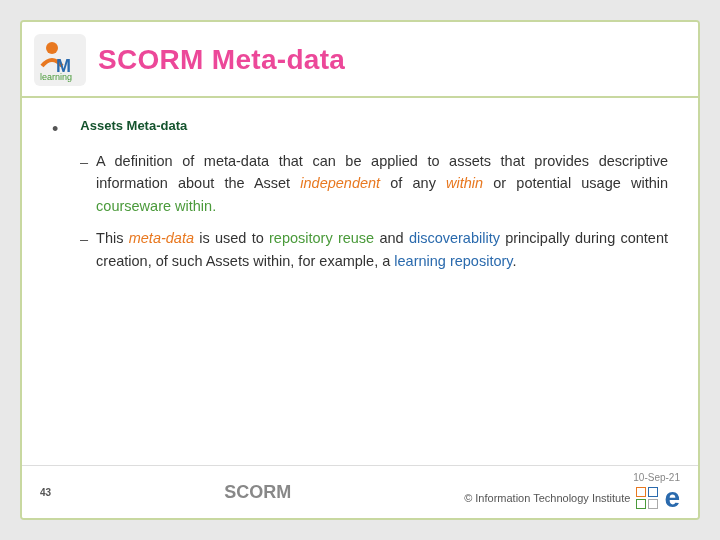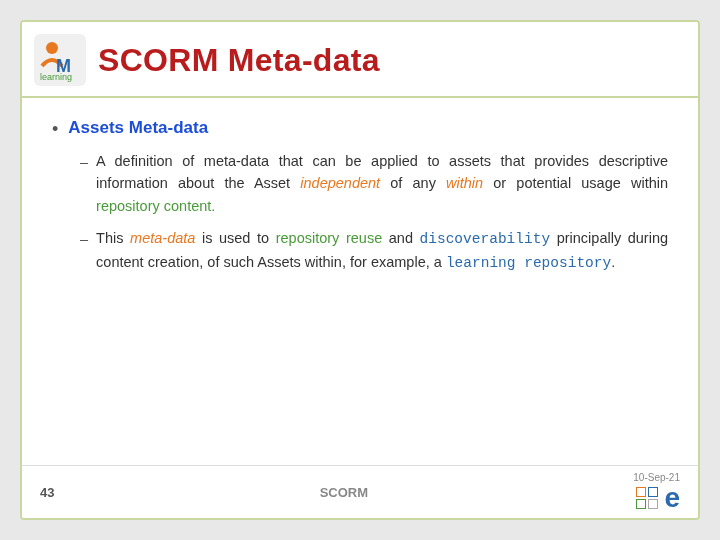--- a/index.html
+++ b/index.html
@@ -36,23 +36,23 @@
       gap: 12px;
     }
 
     .logo {
       width: 52px;
       height: 52px;
       flex-shrink: 0;
     }
 
     .title {
-      font-size: 32px;
-      font-weight: bold;
-      color: #b91c1c;
+      font-size: 28px;
+      font-weight: bold;
+      color: #ec4899;
       letter-spacing: 0.3px;
     }
 
     
     .content {
       flex: 1;
       padding: 20px 30px 10px 30px;
     }
 
     .bullet-point {
@@ -63,23 +63,24 @@
 
     .bullet-dot {
       color: #555;
       font-size: 18px;
       margin-right: 10px;
       margin-top: 1px;
       flex-shrink: 0;
     }
 
     .bullet-label {
-      font-size: 17px;
-      font-weight: bold;
-      color: #1d4ed8;
+      font-size: 13px;
+      font-weight: bold;
+      color: #14532d;
+      margin-left: 12px;
     }
 
     .sub-bullets {
       margin-left: 28px;
       margin-top: 6px;
     }
 
     .sub-item {
       display: flex;
       align-items: flex-start;
@@ -96,40 +97,40 @@
       color: #555;
     }
 
     .sub-text {
       flex: 1;
       text-align: justify;
     }
 
     .orange { color: #e87820; font-style: italic; }
     .green  { color: #4a9a3a; }
-    .blue   { color: #2a6aad; font-family: Liberation Mono, monospace; }
+    .blue   { color: #2a6aad; }
 
     
     .footer {
       display: flex;
       align-items: center;
       justify-content: space-between;
       padding: 6px 18px 6px 18px;
       background: #fff;
       border-top: 1px solid #ddd;
     }
 
     .footer-left {
-      font-size: 13px;
+      font-size: 10px;
       font-weight: bold;
       color: #555;
     }
 
     .footer-center {
-      font-size: 13px;
+      font-size: 18px;
       font-weight: bold;
       color: #888;
     }
 
     .footer-right {
       display: flex;
       flex-direction: column;
       align-items: flex-end;
       gap: 1px;
     }
@@ -201,40 +202,41 @@
     <div class="bullet-point">
       <span class="bullet-dot">•</span>
       <span class="bullet-label">Assets Meta-data</span>
     </div>
 
     <div class="sub-bullets">
 
       <div class="sub-item">
         <span class="dash">–</span>
         <span class="sub-text">
-          A definition of meta-data that can be applied to assets that provides descriptive information about the Asset <span class="orange">independent</span> of any <span class="orange">within</span> or potential usage within <span class="green">repository content.</span>
+          A definition of meta-data that can be applied to assets that provides descriptive information about the Asset <span class="orange">independent</span> of any <span class="orange">within</span> or potential usage within <span class="green">courseware within.</span>
         </span>
       </div>
 
       <div class="sub-item">
         <span class="dash">–</span>
         <span class="sub-text">
           This <span class="orange">meta-data</span> is used to <span class="green">repository reuse</span> and <span class="blue">discoverability</span> principally during content creation, of such Assets within, for example, a <span class="blue">learning repository</span>.
         </span>
       </div>
 
     </div>
   </div>
 
   <div class="footer">
     <span class="footer-left">43</span>
     <span class="footer-center">SCORM</span>
     <div class="footer-right">
       <span class="footer-date">10-Sep-21</span>
       <div class="footer-logo">
+        <span class="footer-institute">© Information Technology Institute</span>
         <div class="mini-squares">
           <div class="sq orange"></div>
           <div class="sq blue"></div>
           <div class="sq green"></div>
           <div class="sq gray"></div>
         </div>
         <span class="e-letter">e</span>
       </div>
     </div>
   </div>

